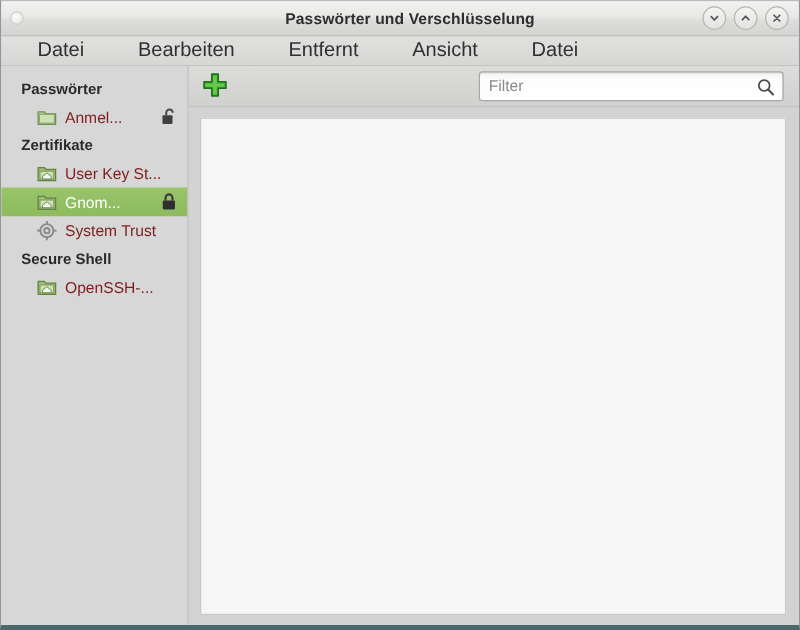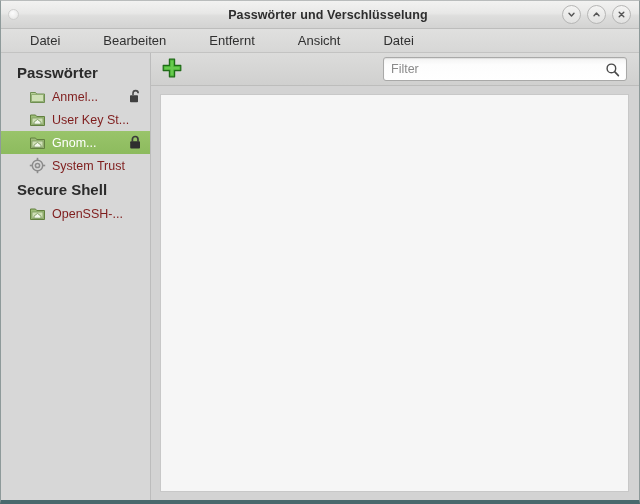--- a/index.html
+++ b/index.html
@@ -86,21 +86,21 @@
     height: 24px;
     flex: 0 0 24px;
     background: linear-gradient(to bottom, #e0e0df 0%, #d7d7d6 100%);
     border-bottom: 1px solid #c3c3c2;
     display: flex;
     align-items: center;
     padding-left: 20px;
     box-sizing: border-box;
   }
   .menu-item {
-    font-size: 13px;
+    font-size: 16px;
     color: #303030;
     padding: 2px 9px;
     margin-right: 25px;
     white-space: nowrap;
     cursor: default;
   }
   .menu-item:last-child { margin-right: 0; }
 
   
   .body-split {
@@ -114,21 +114,21 @@
   .sidebar {
     width: 150px;
     flex: 0 0 150px;
     background: #d7d7d7;
     border-right: 1px solid #bcbcbc;
     box-sizing: border-box;
     padding-top: 7px;
     overflow: hidden;
   }
   .group-header {
-    font-size: 15px;
+    font-size: 12px;
     font-weight: bold;
     color: #2b2b2b;
     padding: 4px 0 4px 16px;
     white-space: nowrap;
   }
   .side-row {
     display: flex;
     align-items: center;
     height: 23px;
     padding-left: 28px;
@@ -285,20 +285,21 @@
         </span>
         <span class="row-label">Anmel...</span>
         <span class="row-lock">
           <svg width="13" height="15" viewBox="0 0 13 15">
             <path d="M4 6 V4.2 a2.6 2.6 0 0 1 5.2 0" fill="none" stroke="#4a4a4a" stroke-width="1.6"></path>
             <rect x="1" y="6.2" width="8" height="7" rx="0.8" fill="#3f3f3f"></rect>
           </svg>
         </span>
       </div>
 
+      <div class="group-header">Zertifikate</div>
       <div class="side-row">
         <span class="row-icon">
           <svg width="17" height="17" viewBox="0 0 17 17">
             <path d="M1.5 4 h5 l1.2 1.5 h7.8 v9 h-14 z" fill="#9dbd78" stroke="#62803f" stroke-width="1"></path>
             <rect x="3" y="7" width="11" height="6.2" fill="#cfe0b6" stroke="#7d9a5e" stroke-width="0.8"></rect>
             <path d="M5 11.2 L8.5 8.4 L12 11.2 v2 h-7 z" fill="#f3f8ec" stroke="#6f8f52" stroke-width="0.8"></path>
           </svg>
         </span>
         <span class="row-label">User Key St...</span>
       </div>

